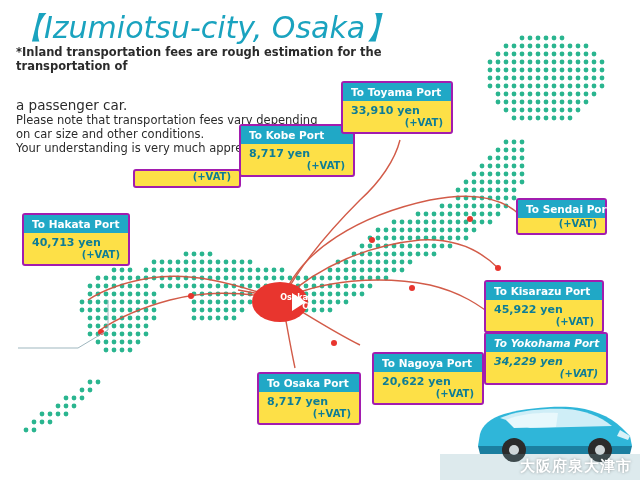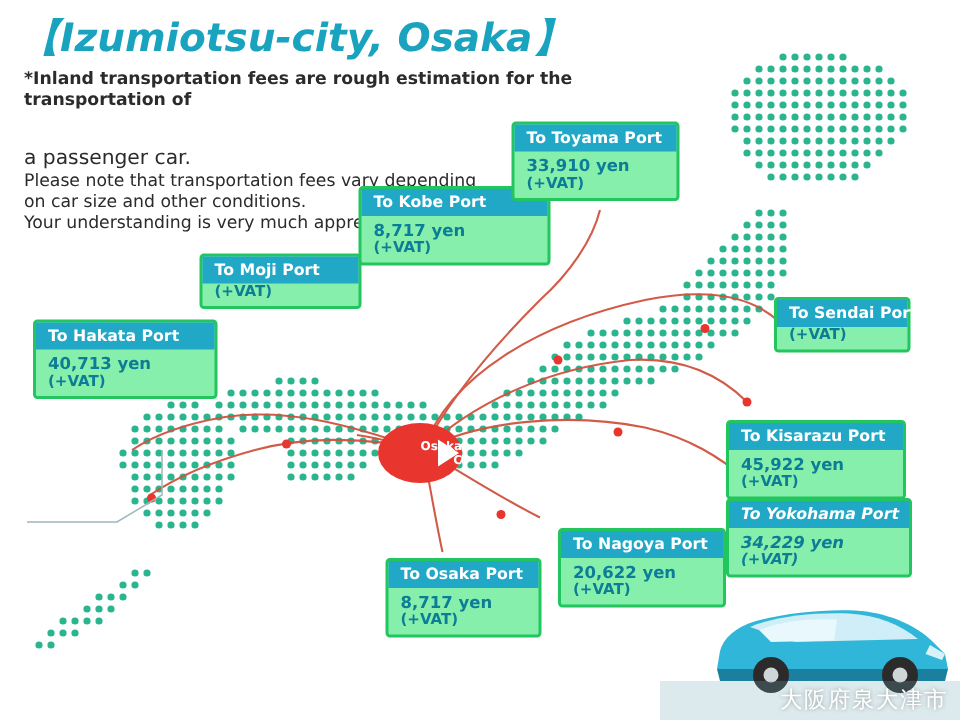--- a/index.html
+++ b/index.html
@@ -8,59 +8,59 @@
     font-family:"DejaVu Sans", sans-serif;
     background:#ffffff;
     position:relative;
   }
   #stage{position:absolute;left:0;top:0;width:640px;height:480px;overflow:hidden;background:#fff;}
 
   
   .title{
     position:absolute;left:14px;top:8px;
     font-family:"DejaVu Sans", sans-serif;
-    font-style:italic;font-weight:bold;
-    font-size:26px;color:#1aa3bf;
+    font-style:italic;font-weight:normal;
+    font-size:30px;color:#1aa3bf;
     letter-spacing:0px;white-space:nowrap;
   }
 
   
   .notes{position:absolute;left:16px;top:45px;width:440px;color:#2b2b2b;}
   .note-line{font-size:11.5px;line-height:14px;font-weight:bold;}
   .note-line.thin{font-weight:normal;}
   .note-big{font-size:13.5px;line-height:16px;font-weight:normal;margin-top:24px;}
 
   
   #map{position:absolute;left:0;top:0;width:640px;height:480px;}
 
   
   .pbox{
     position:absolute;
-    background:#86efac;
-    border:2px solid #22c55e;
+    background:#fde047;
+    border:2px solid #a21caf;
     border-radius:3px;
     box-sizing:border-box;
     padding:0;
   }
   .pbox .hdr{
     background:#20a8c6;color:#fff;
     font-size:10.5px;font-weight:bold;
     padding:3px 8px 3px 8px;
     white-space:nowrap;
   }
   .pbox .amt{
     color:#0d7c96;font-weight:bold;
     font-size:11px;
     padding:3px 8px 0 8px;
     white-space:nowrap;
   }
   .pbox .vat{
     color:#0d7c96;font-weight:bold;
     font-size:10px;
-    text-align:left;
+    text-align:right;
     padding:0 8px 4px 8px;
     white-space:nowrap;
   }
 
   
   .origin{
     position:absolute;
     width:56px;height:40px;
     background:#e8352e;
     border-radius:50% 50% 50% 50%;
@@ -72,21 +72,21 @@
   .origin-arrow{
     position:absolute;width:0;height:0;
     border-top:9px solid transparent;
     border-bottom:9px solid transparent;
     border-left:14px solid #ffffff;
   }
 
   
   .wm{
     position:absolute;right:8px;bottom:4px;
-    font-size:15px;font-weight:normal;color:#ffffff;
+    font-size:15px;font-weight:bold;color:#ffffff;
     text-shadow:0 0 3px rgba(0,0,0,.35);
     letter-spacing:1px;
   }
   .wmbar{
     position:absolute;right:0;bottom:0;width:200px;height:26px;
     background:rgba(120,170,185,.25);
   }
 </style>
 </head>
 <body>
@@ -674,30 +674,29 @@
     <div class="note-line thin">Your understanding is very much appreciated.</div>
   </div>
 
   <div class="origin" style="left:252px;top:282px;">
     <span class="l1">Osaka</span>
     <span class="l2">C</span>
   </div>
   <div class="origin-arrow" style="left:292px;top:293px;"></div>
 
   <div id="boxes">
-      <div class="pbox" style="left: 22px; top: 213px; width: 123px;">
+      <div class="pbox" style="left: 22px; top: 213px; width: 108px;">
         <div class="hdr">To Hakata Port</div>
         <div class="amt">40,713 yen</div>
         <div class="vat">(+VAT)</div>
       </div>
       <div class="pbox" style="left: 133px; top: 169px; width: 108px;">
-        <div class="hdr">To Moji Port</div>
-        <div class="vat">(+VAT)</div>
-      </div>
-      <div class="pbox" style="left: 239px; top: 124px; width: 128px;">
+        <div class="vat">(+VAT)</div>
+      </div>
+      <div class="pbox" style="left: 239px; top: 124px; width: 116px;">
         <div class="hdr">To Kobe Port</div>
         <div class="amt">8,717 yen</div>
         <div class="vat">(+VAT)</div>
       </div>
       <div class="pbox" style="left: 341px; top: 81px; width: 112px;">
         <div class="hdr">To Toyama Port</div>
         <div class="amt">33,910 yen</div>
         <div class="vat">(+VAT)</div>
       </div>
       <div class="pbox" style="left: 516px; top: 198px; width: 91px;">

